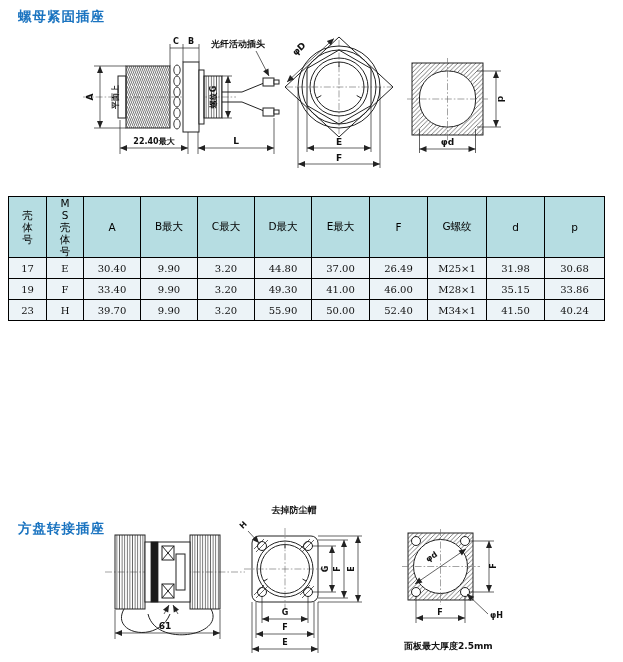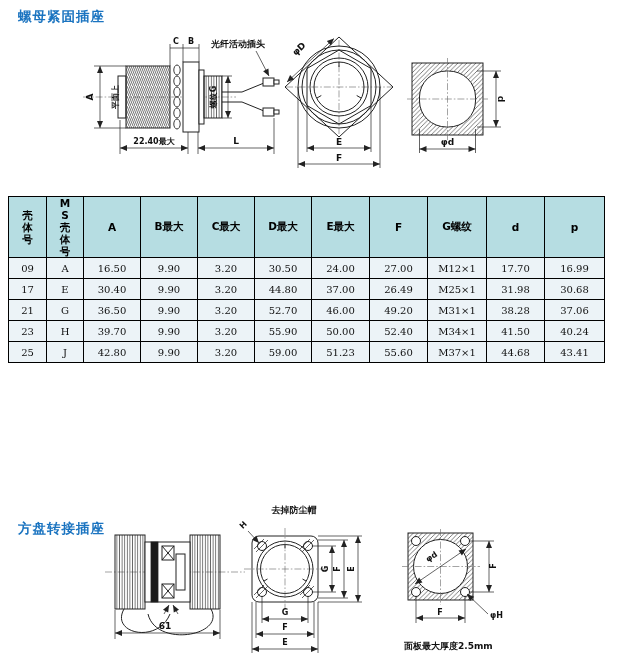--- a/index.html
+++ b/index.html
@@ -6,21 +6,21 @@
   .page { position:relative; width:623px; height:662px; background:#fff; overflow:hidden;
           font-family:"DejaVu Sans", sans-serif; }
   .sec-title { position:absolute; left:18px; margin:0; font-size:13.5px; font-weight:bold;
                color:var(--title-color,#1b74c0); letter-spacing:1px; }
   .t1 { top:8px; } .t2 { top:480px;margin-top:40px; }
   .fig { position:absolute; } .fig svg { display:block; }
 
   table.spec { position:absolute; left:8px; top:196px; width:596px;
                border-collapse:collapse; table-layout:fixed; }
   .spec th, .spec td { border:1.6px solid #000; text-align:center; padding:0; vertical-align:middle; }
-  .spec th { background:var(--th-bg,#b6dde2); height:57px; font-size:10.5px; font-weight:bold; color:#000;margin-left:20px; }
+  .spec th { background:var(--th-bg,#b6dde2); height:57px; font-size:10.5px; font-weight:normal; color:#000;margin-left:20px; }
   .spec td { background:var(--td-bg,#ecf3f7); height:20px; font-family:"DejaVu Serif", serif;
              font-size:10px; color:#111; }
   .vert-inner { width:1.35em; margin:0 auto; word-break:break-all; line-height:1.15; }
 
   
   .ol   { fill:none; stroke:#222; stroke-width:1; }
   .olw  { fill:#fff; stroke:#222; stroke-width:1; }
   .dim  { stroke:#222; stroke-width:0.7; fill:none; }
   .dima { stroke:#222; stroke-width:0.7; fill:none;
           marker-start:url(#ar); marker-end:url(#ar); }
@@ -188,83 +188,57 @@
           <th>D最大</th>
           <th>E最大</th>
           <th>F</th>
           <th>G螺纹</th>
           <th>d</th>
           <th>p</th>
         </tr>
     </thead>
     <tbody>
         <tr>
-          <td>09</td>
-          <td>A</td>
-          <td>16.50</td>
-          <td>9.90</td>
-          <td>3.20</td>
-          <td>30.50</td>
-          <td>24.00</td>
-          <td>27.00</td>
-          <td>M12×1</td>
-          <td>17.70</td>
-          <td>16.99</td>
-        </tr>
-        <tr>
           <td>17</td>
           <td>E</td>
           <td>30.40</td>
           <td>9.90</td>
           <td>3.20</td>
           <td>44.80</td>
           <td>37.00</td>
           <td>26.49</td>
           <td>M25×1</td>
           <td>31.98</td>
           <td>30.68</td>
         </tr>
         <tr>
-          <td>21</td>
-          <td>G</td>
-          <td>36.50</td>
+          <td>19</td>
+          <td>F</td>
+          <td>33.40</td>
           <td>9.90</td>
           <td>3.20</td>
-          <td>52.70</td>
+          <td>49.30</td>
+          <td>41.00</td>
           <td>46.00</td>
-          <td>49.20</td>
-          <td>M31×1</td>
-          <td>38.28</td>
-          <td>37.06</td>
+          <td>M28×1</td>
+          <td>35.15</td>
+          <td>33.86</td>
         </tr>
         <tr>
           <td>23</td>
           <td>H</td>
           <td>39.70</td>
           <td>9.90</td>
           <td>3.20</td>
           <td>55.90</td>
           <td>50.00</td>
           <td>52.40</td>
           <td>M34×1</td>
           <td>41.50</td>
           <td>40.24</td>
-        </tr>
-        <tr>
-          <td>25</td>
-          <td>J</td>
-          <td>42.80</td>
-          <td>9.90</td>
-          <td>3.20</td>
-          <td>59.00</td>
-          <td>51.23</td>
-          <td>55.60</td>
-          <td>M37×1</td>
-          <td>44.68</td>
-          <td>43.41</td>
         </tr>
       </tbody>
   </table>
 
   <h1 class="sec-title t2">方盘转接插座</h1>
 
   <div class="fig" style="left:100px; top:522px;">
     <svg width="150" height="135" viewBox="0 0 150 135">
       <line class="cl" x1="5" y1="50" x2="145" y2="50"></line>
       <g>

